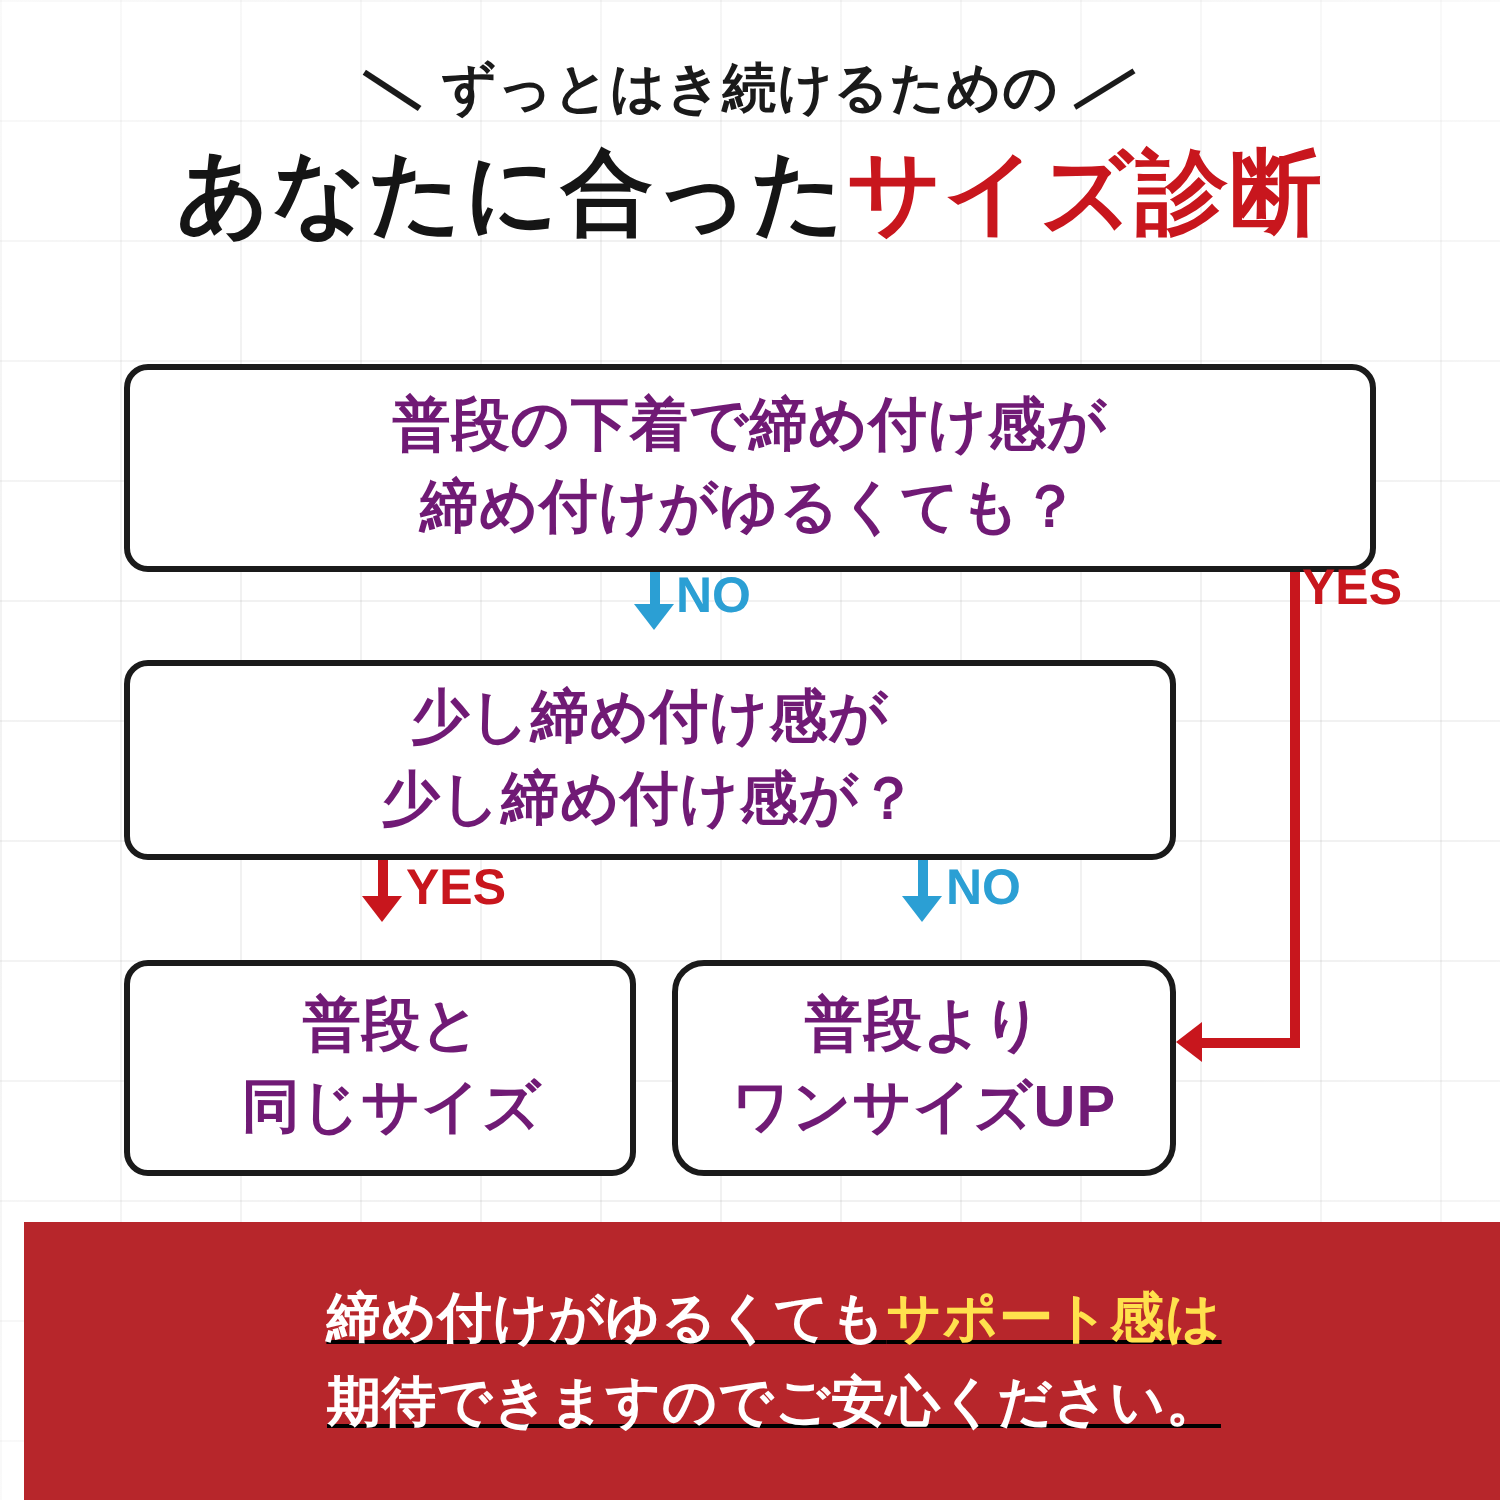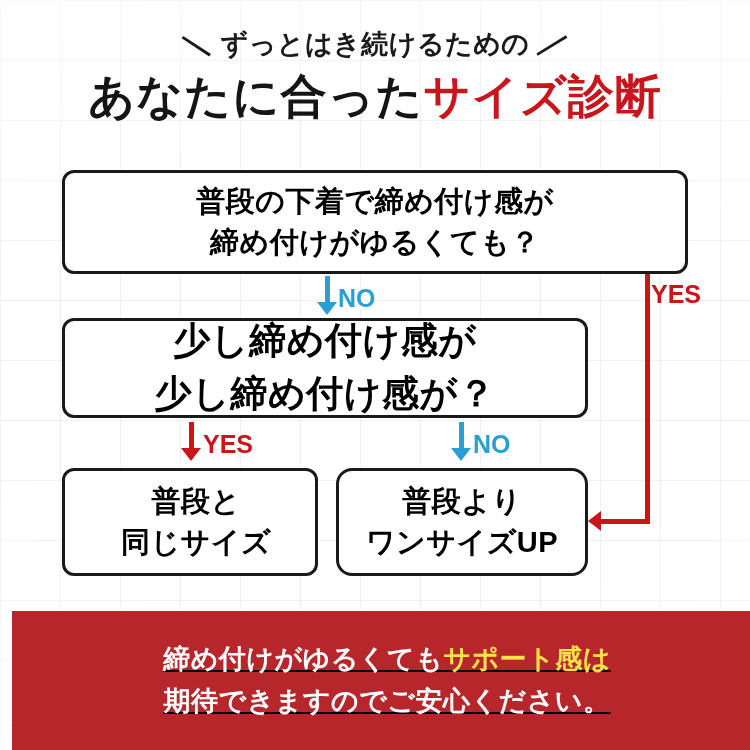--- a/index.html
+++ b/index.html
@@ -82,34 +82,35 @@
   .box {
     position: absolute;
     box-sizing: border-box;
     background: #ffffff;
     border: 3px solid #1a1a1a;
     border-radius: 12px;
     display: flex;
     align-items: center;
     justify-content: center;
     text-align: center;
-    color: #000000;
+    color: #701a75;
     font-weight: bold;
     z-index: 3;
+    margin-top: 12px;
   }
   .box .txt {
     line-height: 1.42;
     letter-spacing: 0.5px;
   }
 
   #q1 { left: 62px; top: 170px; width: 626px; height: 104px; }
   #q1 .txt { font-size: 29px; }
 
   #q2 { left: 62px; top: 318px; width: 526px; height: 100px; }
-  #q2 .txt { font-size: 37px; }
+  #q2 .txt { font-size: 29px; }
 
   #a1 { left: 62px; top: 468px; width: 256px; height: 108px; padding-left: 12px; }
   #a1 .txt { font-size: 29px; }
 
   #a2 { left: 336px; top: 468px; width: 252px; height: 108px; border-radius: 16px; }
   #a2 .txt { font-size: 29px; }
 
   
   .arrow-blue-shaft {
     position: absolute;

